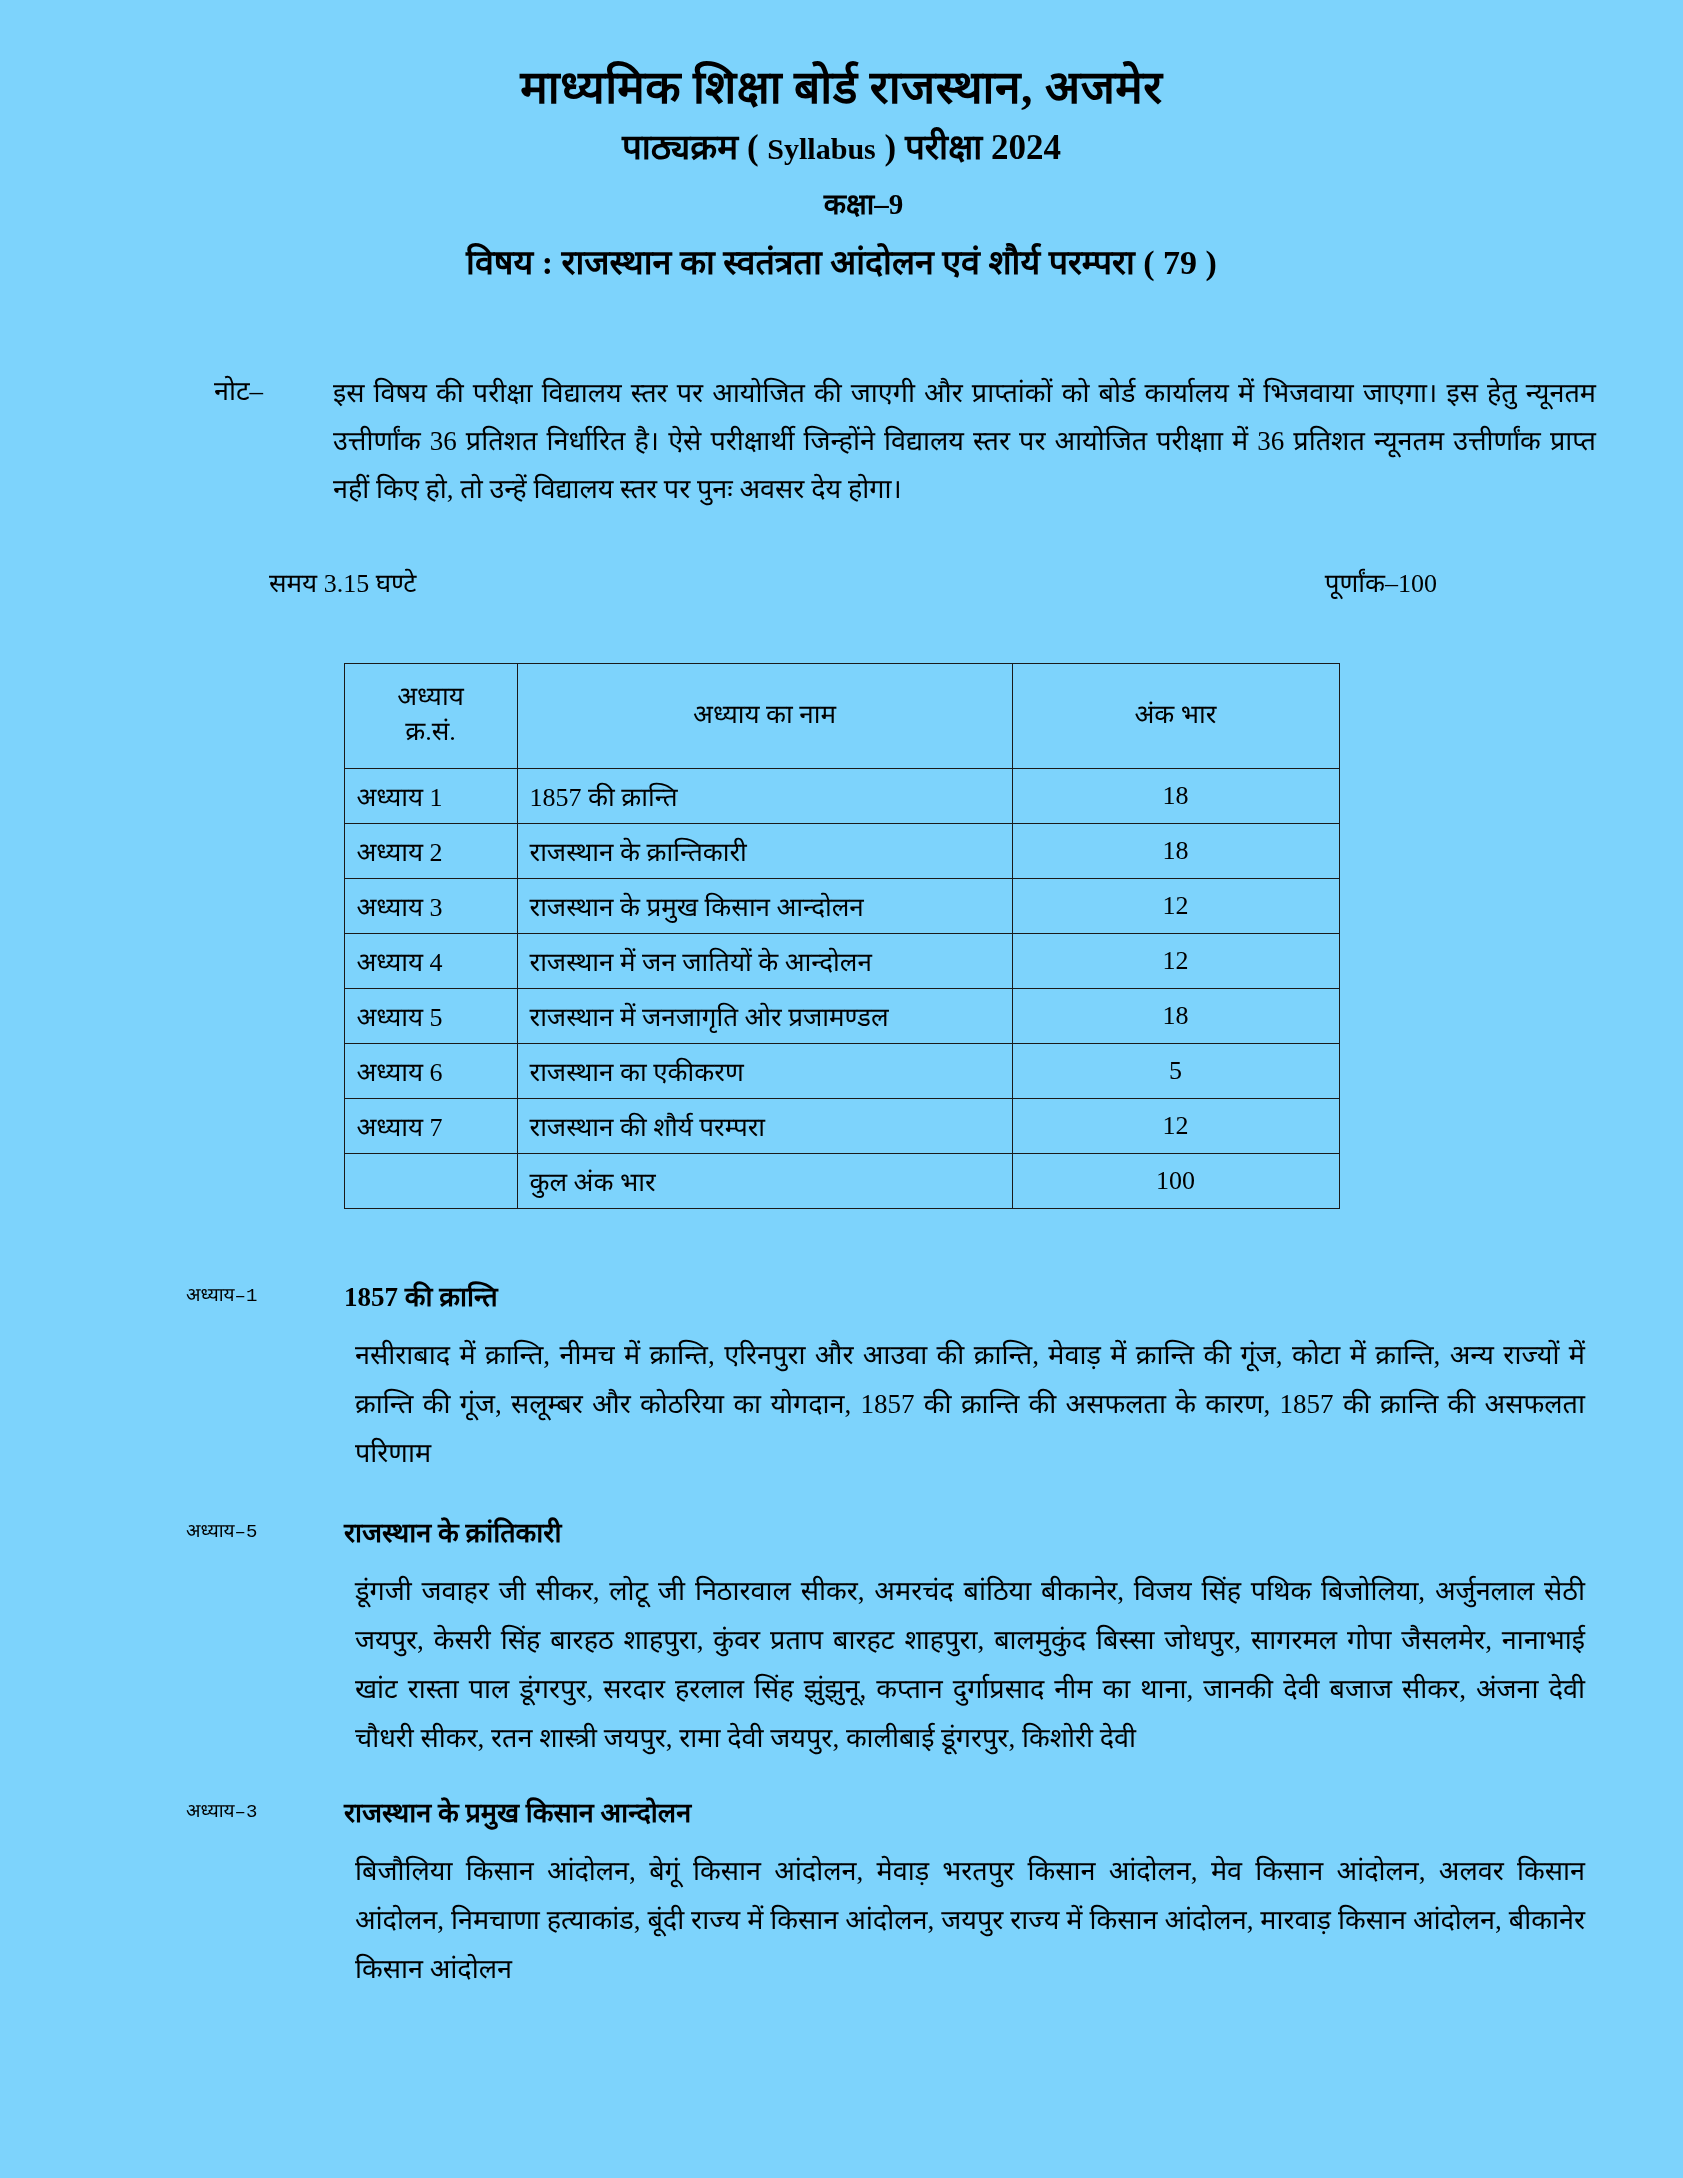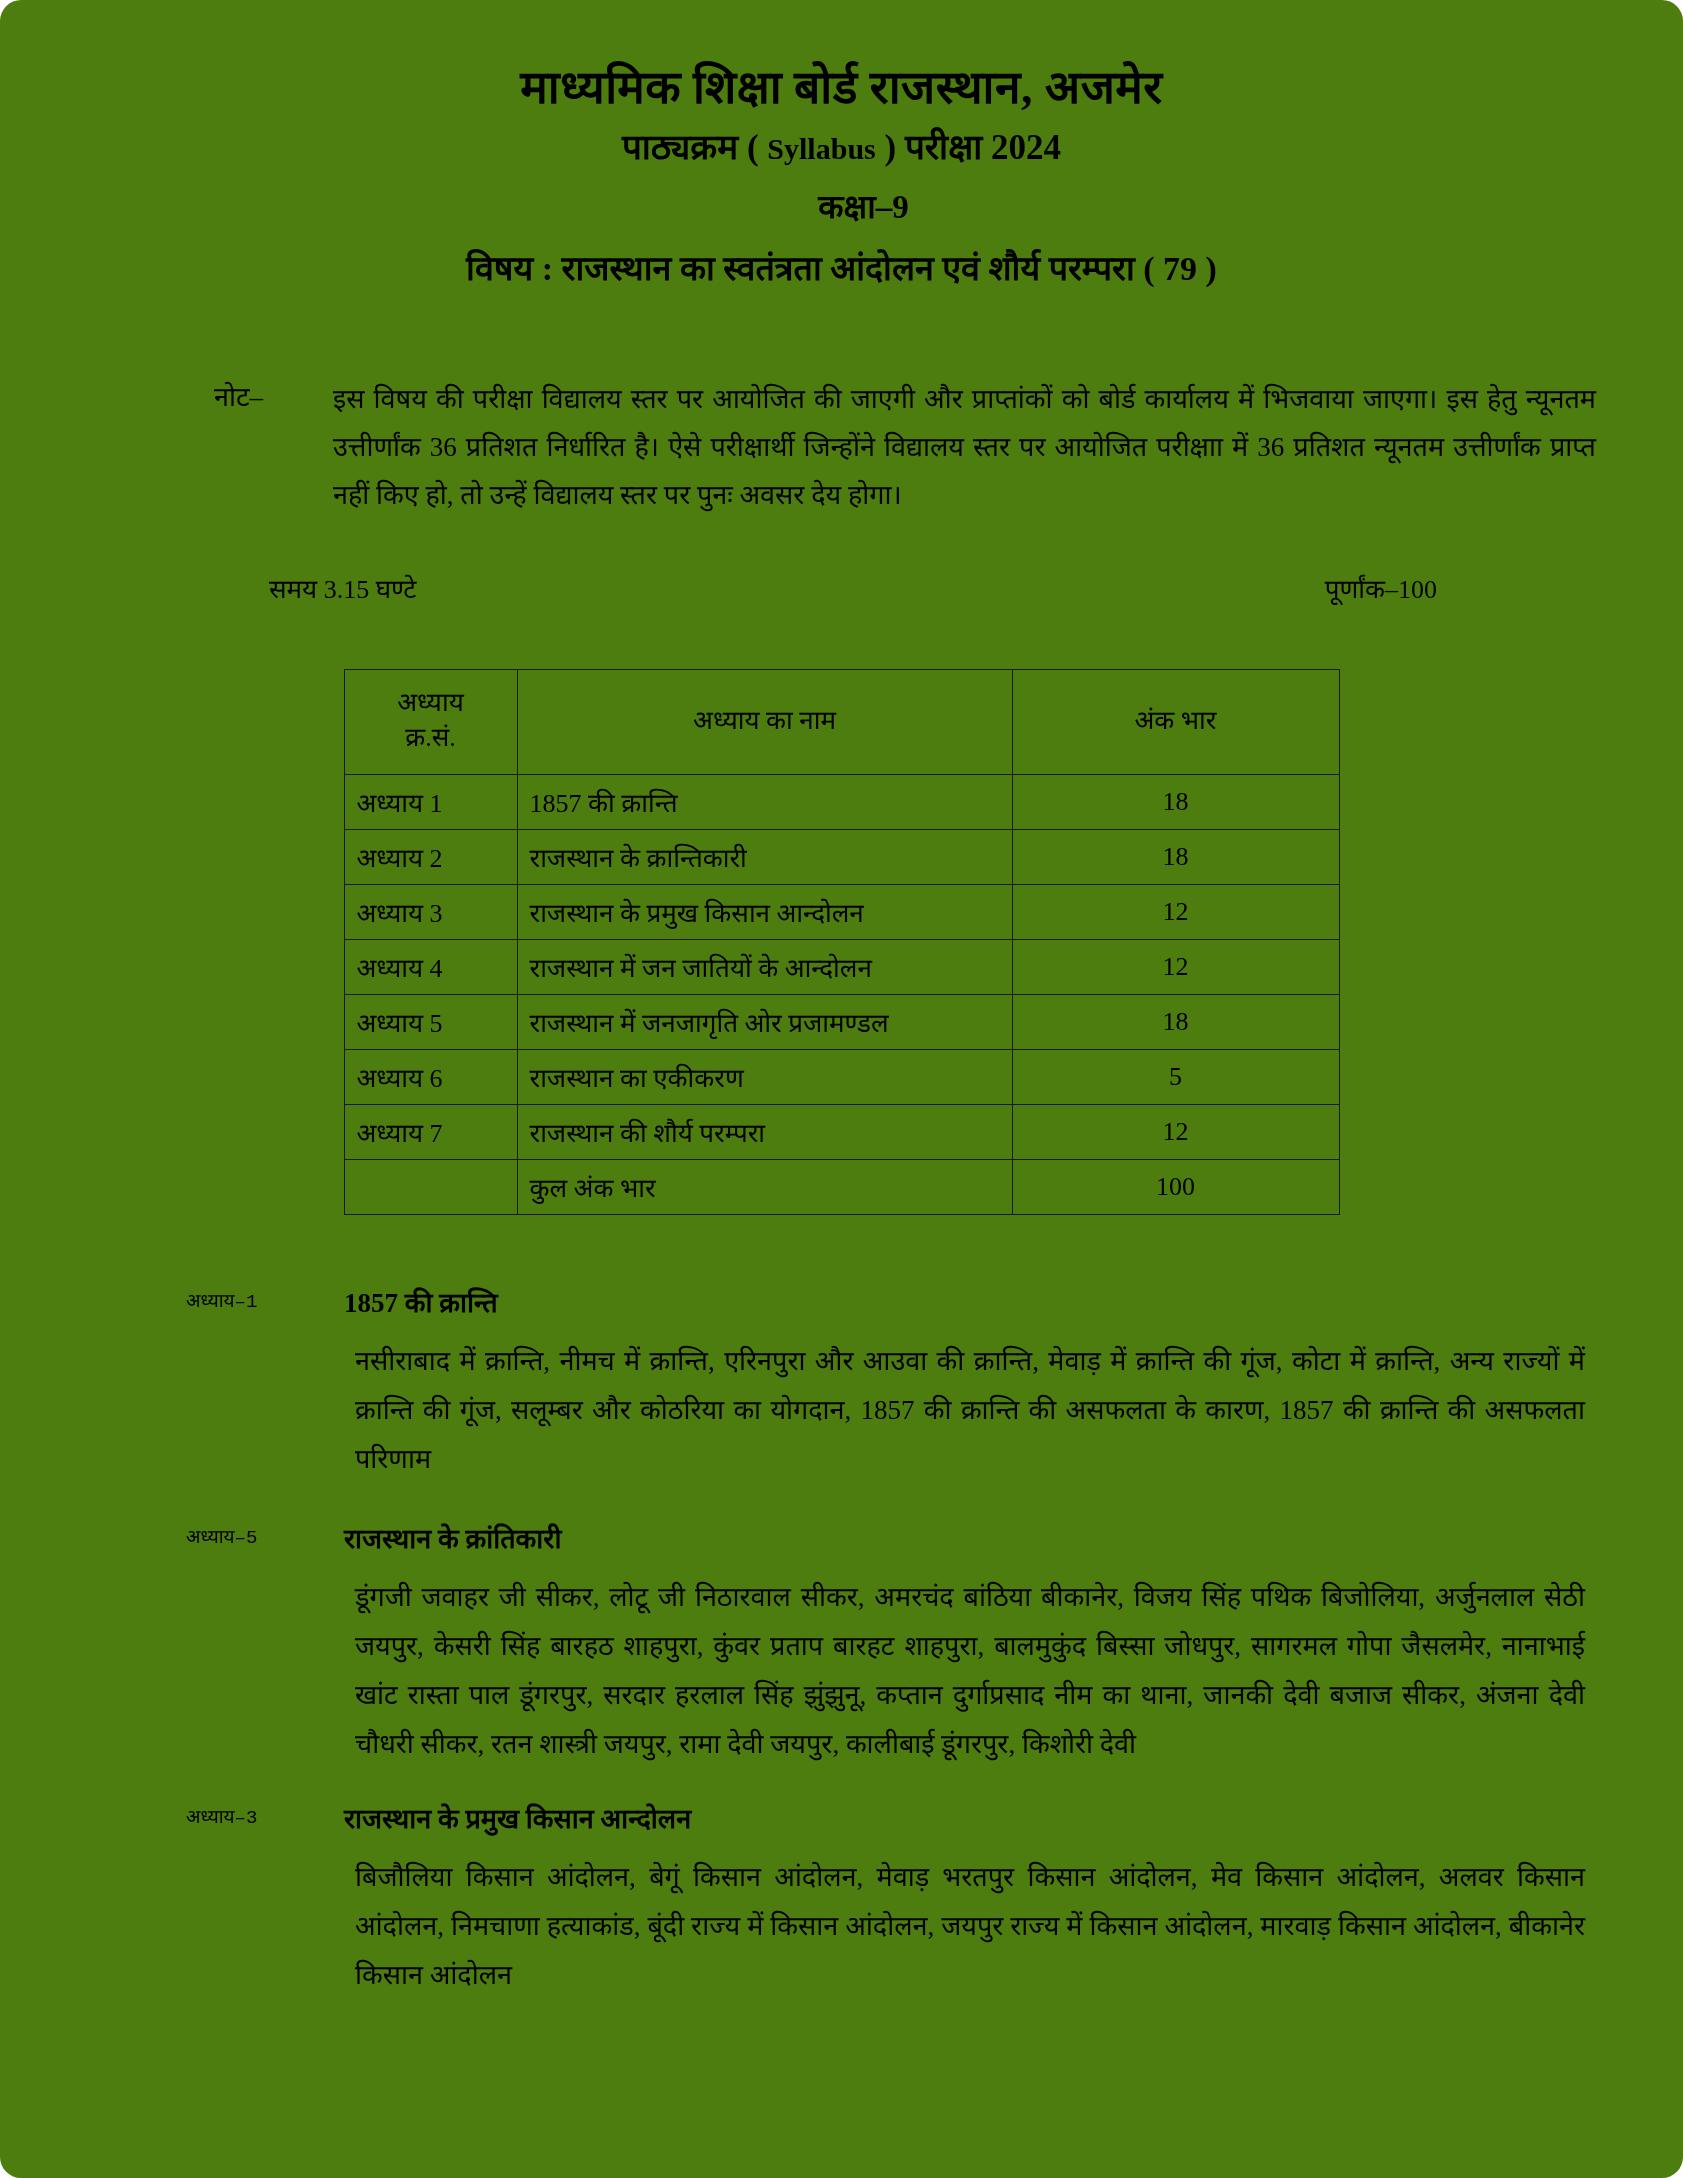--- a/index.html
+++ b/index.html
@@ -14,22 +14,21 @@
     font-family: "Liberation Serif", "DejaVu Serif", serif;
     color: #000000;
     overflow: hidden;
   }
   .page {
     position: relative;
     width: 1683px;
     height: 2178px;
     box-sizing: border-box;
     padding: 0;
-    background: #4d7c0f;
-    border-radius: 21px;
+    background: #7dd3fc;
   }
 
   
   .header {
     text-align: center;
     padding-top: 61px;
   }
   .doc-title {
     font-size: 46px;
     font-weight: bold;
@@ -41,21 +40,21 @@
     font-size: 35px;
     font-weight: bold;
     margin: 12px 0 0 0;
     line-height: 1.2;
   }
   .doc-subtitle .latin {
     font-family: "Liberation Serif", serif;
     font-size: 30px;
   }
   .doc-class {
-    font-size: 33px;
+    font-size: 29px;
     font-weight: bold;
     margin: 14px 0 0 0;
     padding-left: 44px;
   }
   .doc-subject {
     font-size: 34px;
     font-weight: bold;
     margin: 16px 0 0 0;
   }
 

